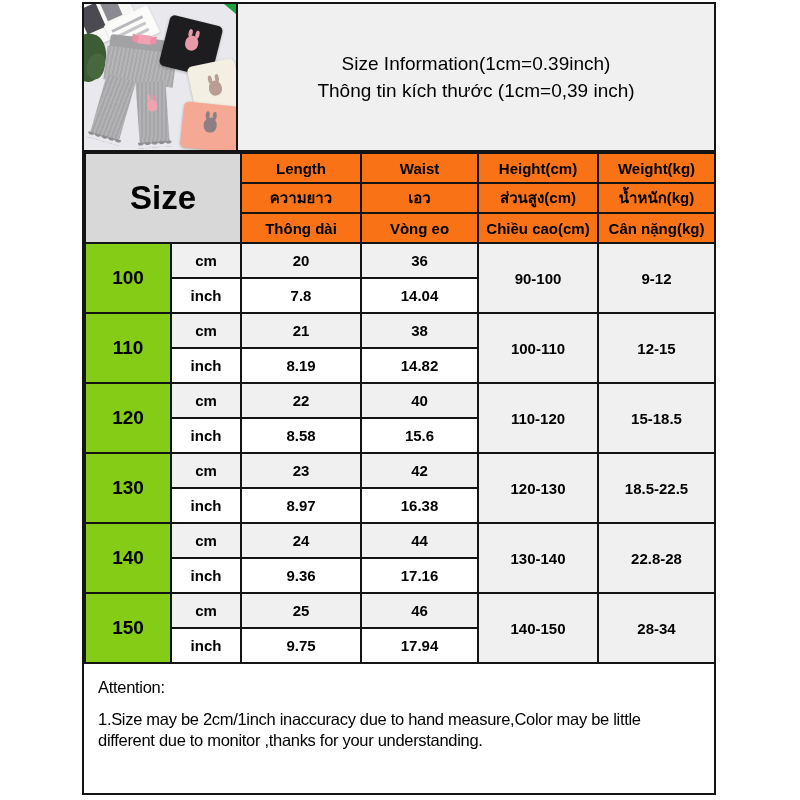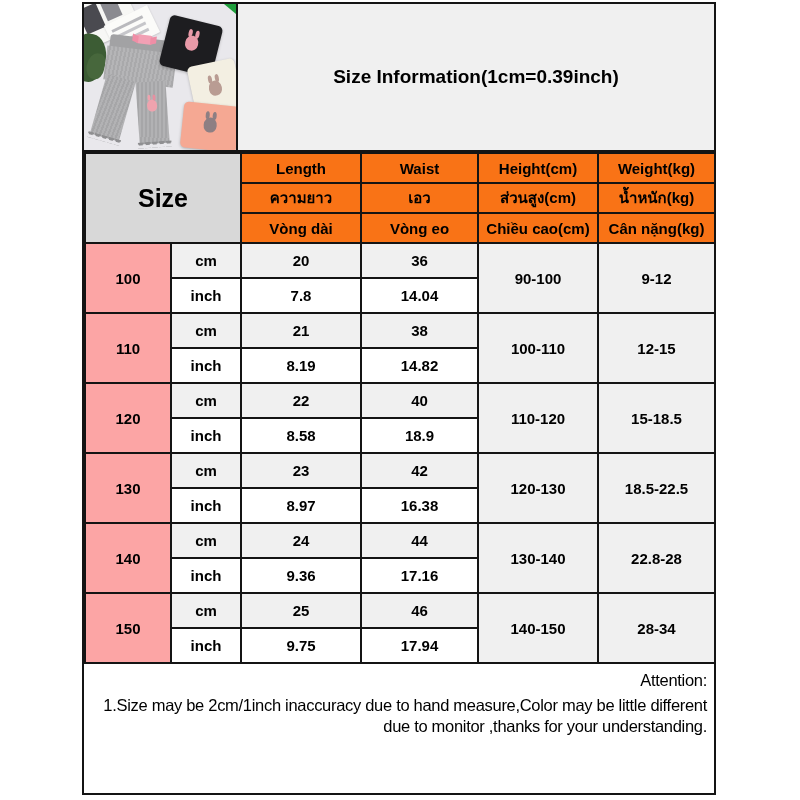--- a/index.html
+++ b/index.html
@@ -8,21 +8,21 @@
   .sheet { position:relative; width:800px; height:800px; background:#ffffff; overflow:hidden; }
   .content { position:absolute; left:82px; top:2px; width:634px; height:793px;
     border:2px solid #141414; display:flex; flex-direction:column; background:#ffffff; }
 
   
   .top-row { display:flex; height:148px; border-bottom:2px solid #141414; }
   .photo { position:relative; width:154px; flex:0 0 154px; background:#e9e8ec;
     border-right:2px solid #141414; overflow:hidden; }
   .titlebox { flex:1; background:#f0f0f0; display:flex; flex-direction:column;
     align-items:center; justify-content:center; gap:3px; }
-  .title-line { font-weight:bold; color:#000; font-size:19px; line-height:24px; text-align:center; }
+  .title-line { font-weight:normal; color:#000; font-size:19px; line-height:24px; text-align:center; }
 
   
   .paper1 { position:absolute; left:-8px; top:-10px; width:58px; height:46px; background:#f7f7f5;
     transform:rotate(-24deg); box-shadow:0 1px 2px rgba(0,0,0,.2); }
   .paper1 .ink { position:absolute; left:6px; top:6px; width:20px; height:26px; background:#4a4a50; }
   .paper1 .ink2 { position:absolute; left:30px; top:8px; width:16px; height:20px; background:#8a8a90; }
   .paper2 { position:absolute; left:24px; top:10px; width:48px; height:30px; background:#fbfbf9;
     transform:rotate(-26deg); box-shadow:0 1px 2px rgba(0,0,0,.15); }
   .paper2 .line { position:absolute; left:5px; top:7px; width:34px; height:3px; background:#b9b9bd;
     box-shadow:0 7px 0 #c6c6ca, 0 14px 0 #c6c6ca; }
@@ -65,30 +65,30 @@
   .emb.pink { background:#e99aa8; } .emb.pink::before, .emb.pink::after { background:#e99aa8; }
   .emb.taupe { background:#b99c93; } .emb.taupe::before, .emb.taupe::after { background:#b99c93; }
   .emb.gray { background:#8d7f83; } .emb.gray::before, .emb.gray::after { background:#8d7f83; }
 
   
   table.size-table { border-collapse:collapse; width:100%; table-layout:fixed; }
   .size-table th, .size-table td { border:2px solid #141414; text-align:center; vertical-align:middle;
     font-weight:bold; color:#000; font-size:15px; padding:0; overflow:hidden; white-space:nowrap; }
   .size-table th { background:#f97316; height:28px; }
   .size-table td { height:35px; background:#ffffff;margin-top:40px; }
-  .size-table .size-big { font-size:25px; background:#d8d8d8; }
-  .size-table td.size-label { background:#fca5a5; font-size:15px; }
+  .size-table .size-big { font-size:33px; background:#d8d8d8; }
+  .size-table td.size-label { background:#84cc16; font-size:19px; }
   .size-table td.shade { background:#f0f0f0; }
   .size-table td.merged { background:#f0f0f0; }
   .size-table tr.th-row { height:30px; }
 
   
   .attention { flex:1; background:#ffffff; padding:2px 3px; font-size:16.5px; line-height:21px;
     color:#000; letter-spacing:-0.3px; }
-  .attention div { margin:4px;text-align:right; }
+  .attention div { margin:11px; }
 </style>
 </head>
 <body>
 
 <div class="sheet">
   <div class="content">
 
     <div class="top-row">
       <div class="photo">
         <div class="paper1">
@@ -117,20 +117,21 @@
           </div>
         <div class="folded cream">
             <span class="emb taupe"></span>
           </div>
         <div class="folded peach">
             <span class="emb gray"></span>
           </div>
       </div>
       <div class="titlebox">
         <div class="title-line">Size Information(1cm=0.39inch)</div>
+        <div class="title-line">Thông tin kích thước (1cm=0,39 inch)</div>
       </div>
     </div>
 
     <table class="size-table">
       <colgroup>
         <col style="width:86px">
           <col style="width:70px">
           <col style="width:120px">
         <col style="width:117px">
           <col style="width:120px">
@@ -144,21 +145,21 @@
         <th>Height(cm)</th>
         <th>Weight(kg)</th>
       </tr>
       <tr class="th-row">
         <th>ความยาว</th>
         <th>เอว</th>
         <th>ส่วนสูง(cm)</th>
         <th>น้ำหนัก(kg)</th>
       </tr>
       <tr class="th-row">
-        <th>Vòng dài</th>
+        <th>Thông dài</th>
         <th>Vòng eo</th>
         <th>Chiều cao(cm)</th>
         <th>Cân nặng(kg)</th>
       </tr>
 
       <tr>
         <td class="size-label" rowspan="2">100</td>
         <td class="shade">cm</td>
         <td class="shade">20</td>
         <td class="shade">36</td>
@@ -189,21 +190,21 @@
         <td class="size-label" rowspan="2">120</td>
         <td class="shade">cm</td>
         <td class="shade">22</td>
         <td class="shade">40</td>
         <td class="merged" rowspan="2">110-120</td>
         <td class="merged" rowspan="2">15-18.5</td>
       </tr>
       <tr>
         <td>inch</td>
         <td>8.58</td>
-        <td>18.9</td>
+        <td>15.6</td>
       </tr>
 
       <tr>
         <td class="size-label" rowspan="2">130</td>
         <td class="shade">cm</td>
         <td class="shade">23</td>
         <td class="shade">42</td>
         <td class="merged" rowspan="2">120-130</td>
         <td class="merged" rowspan="2">18.5-22.5</td>
       </tr>

